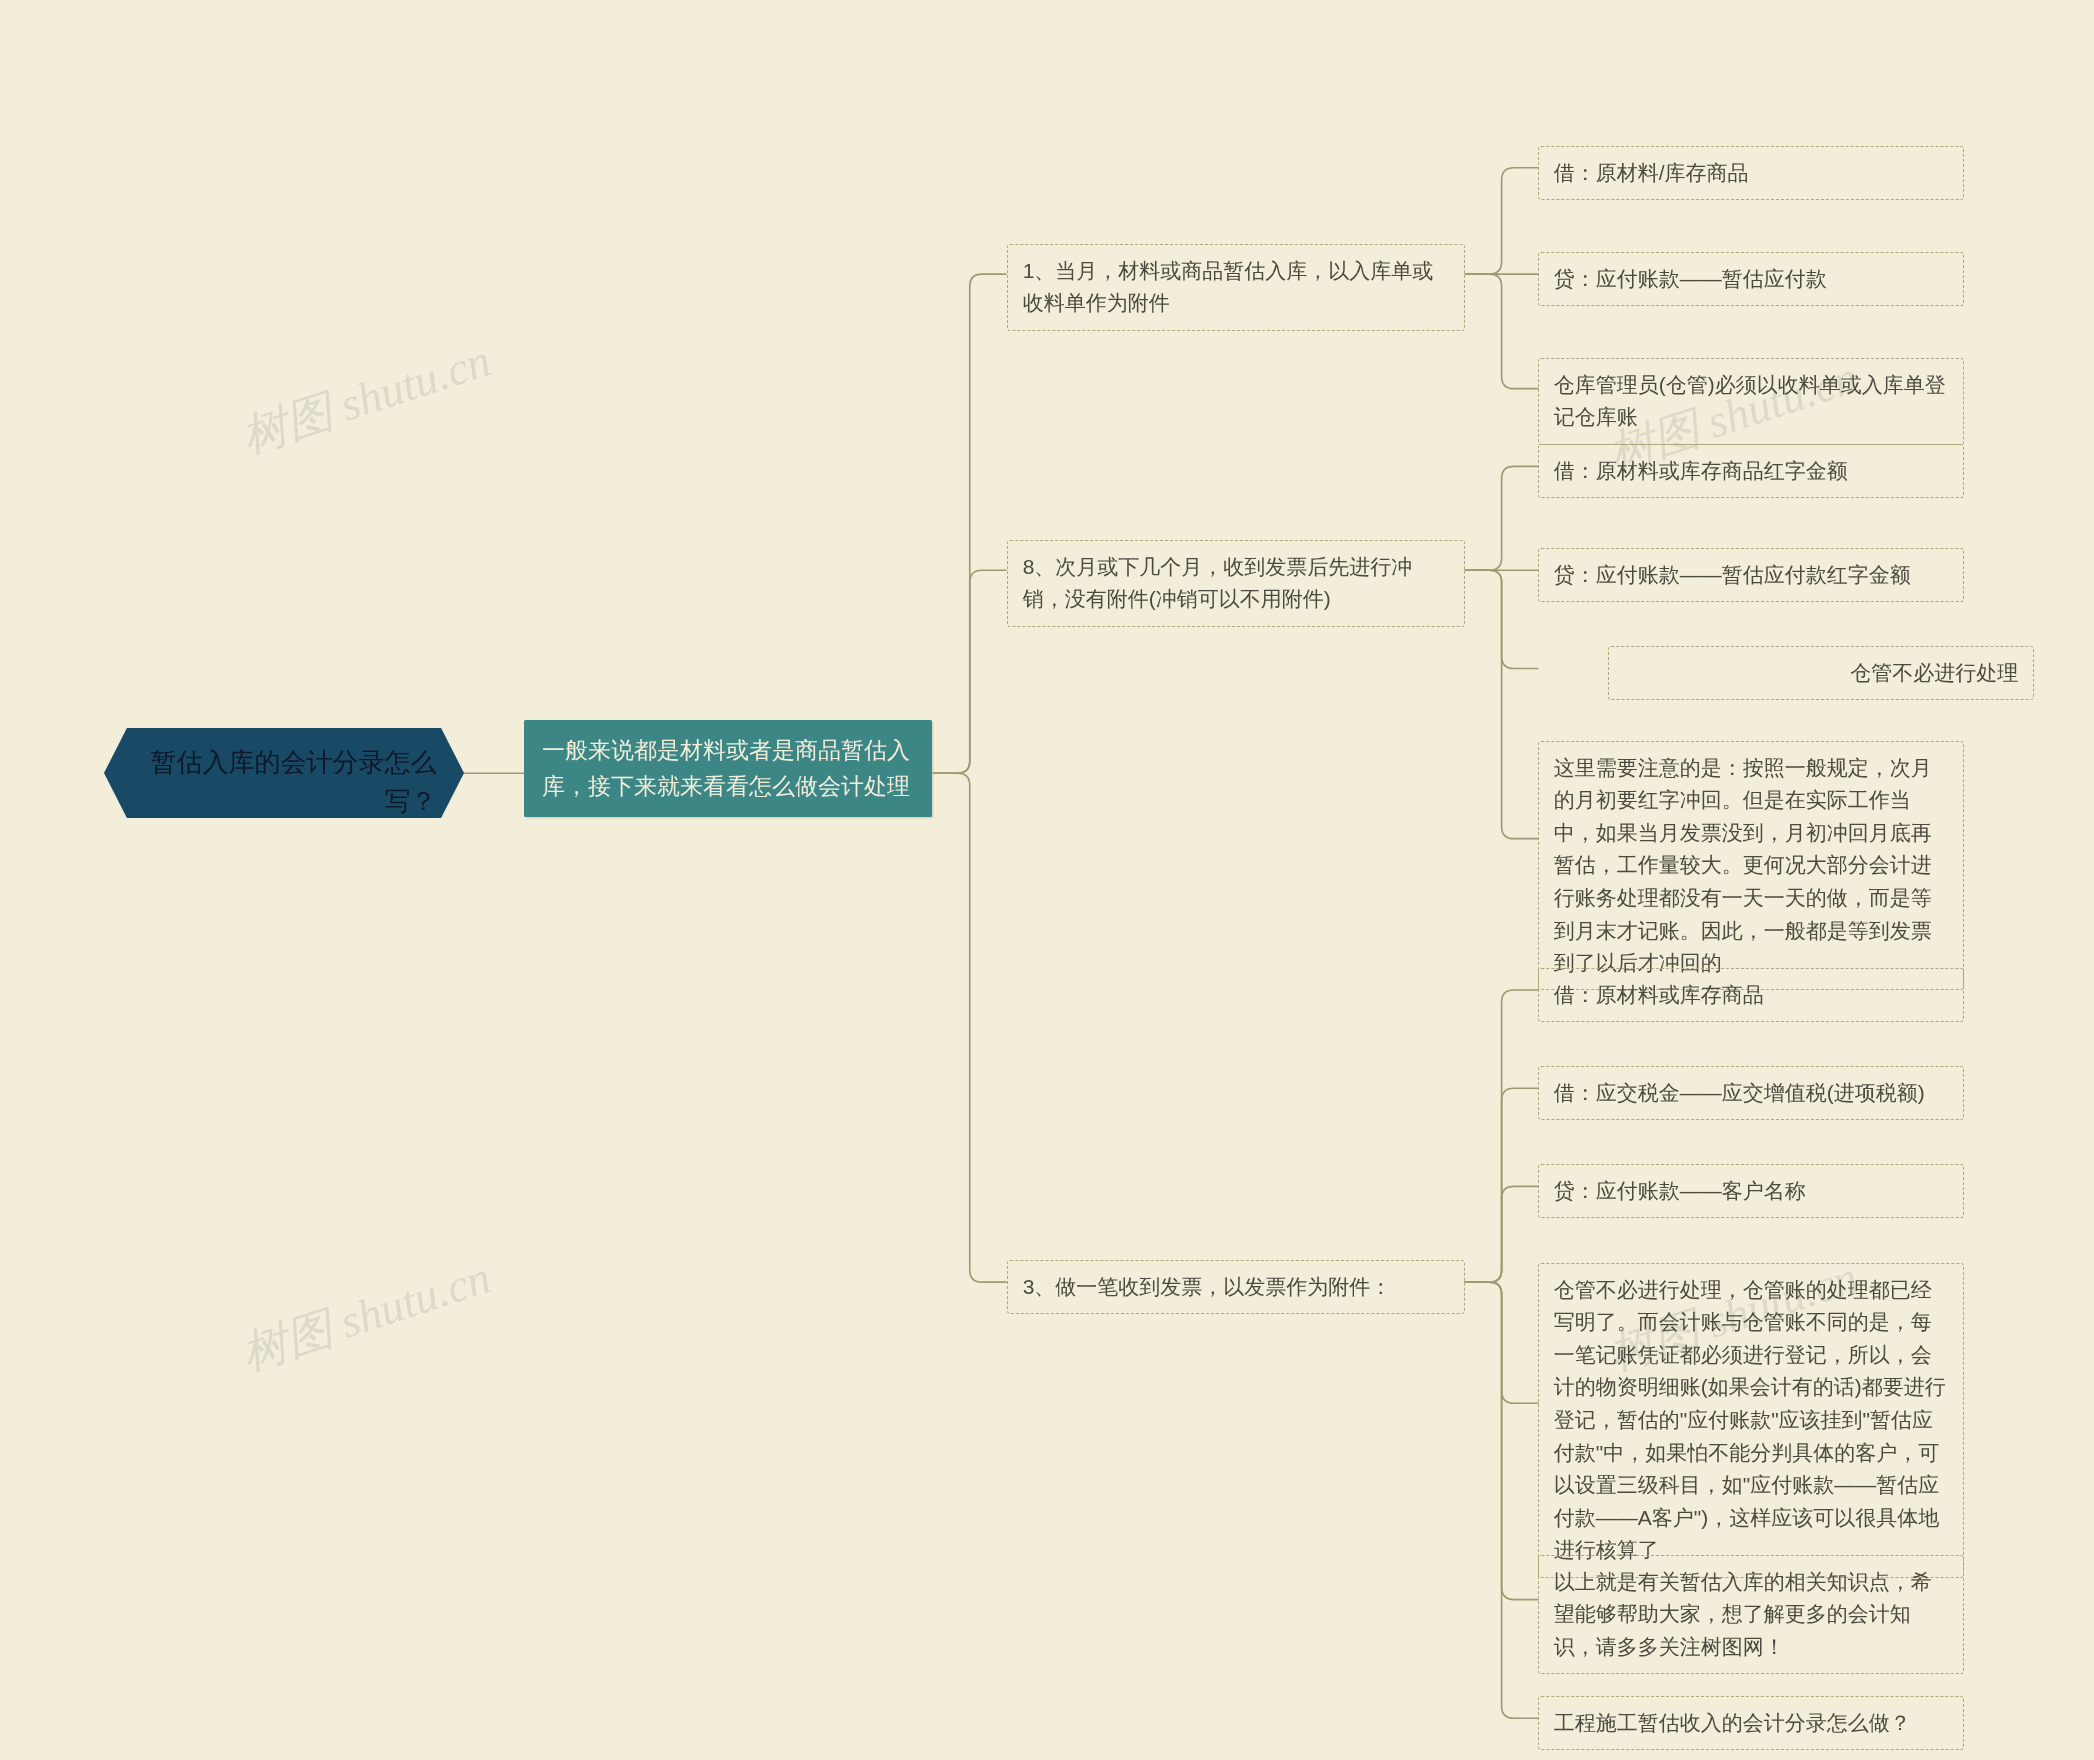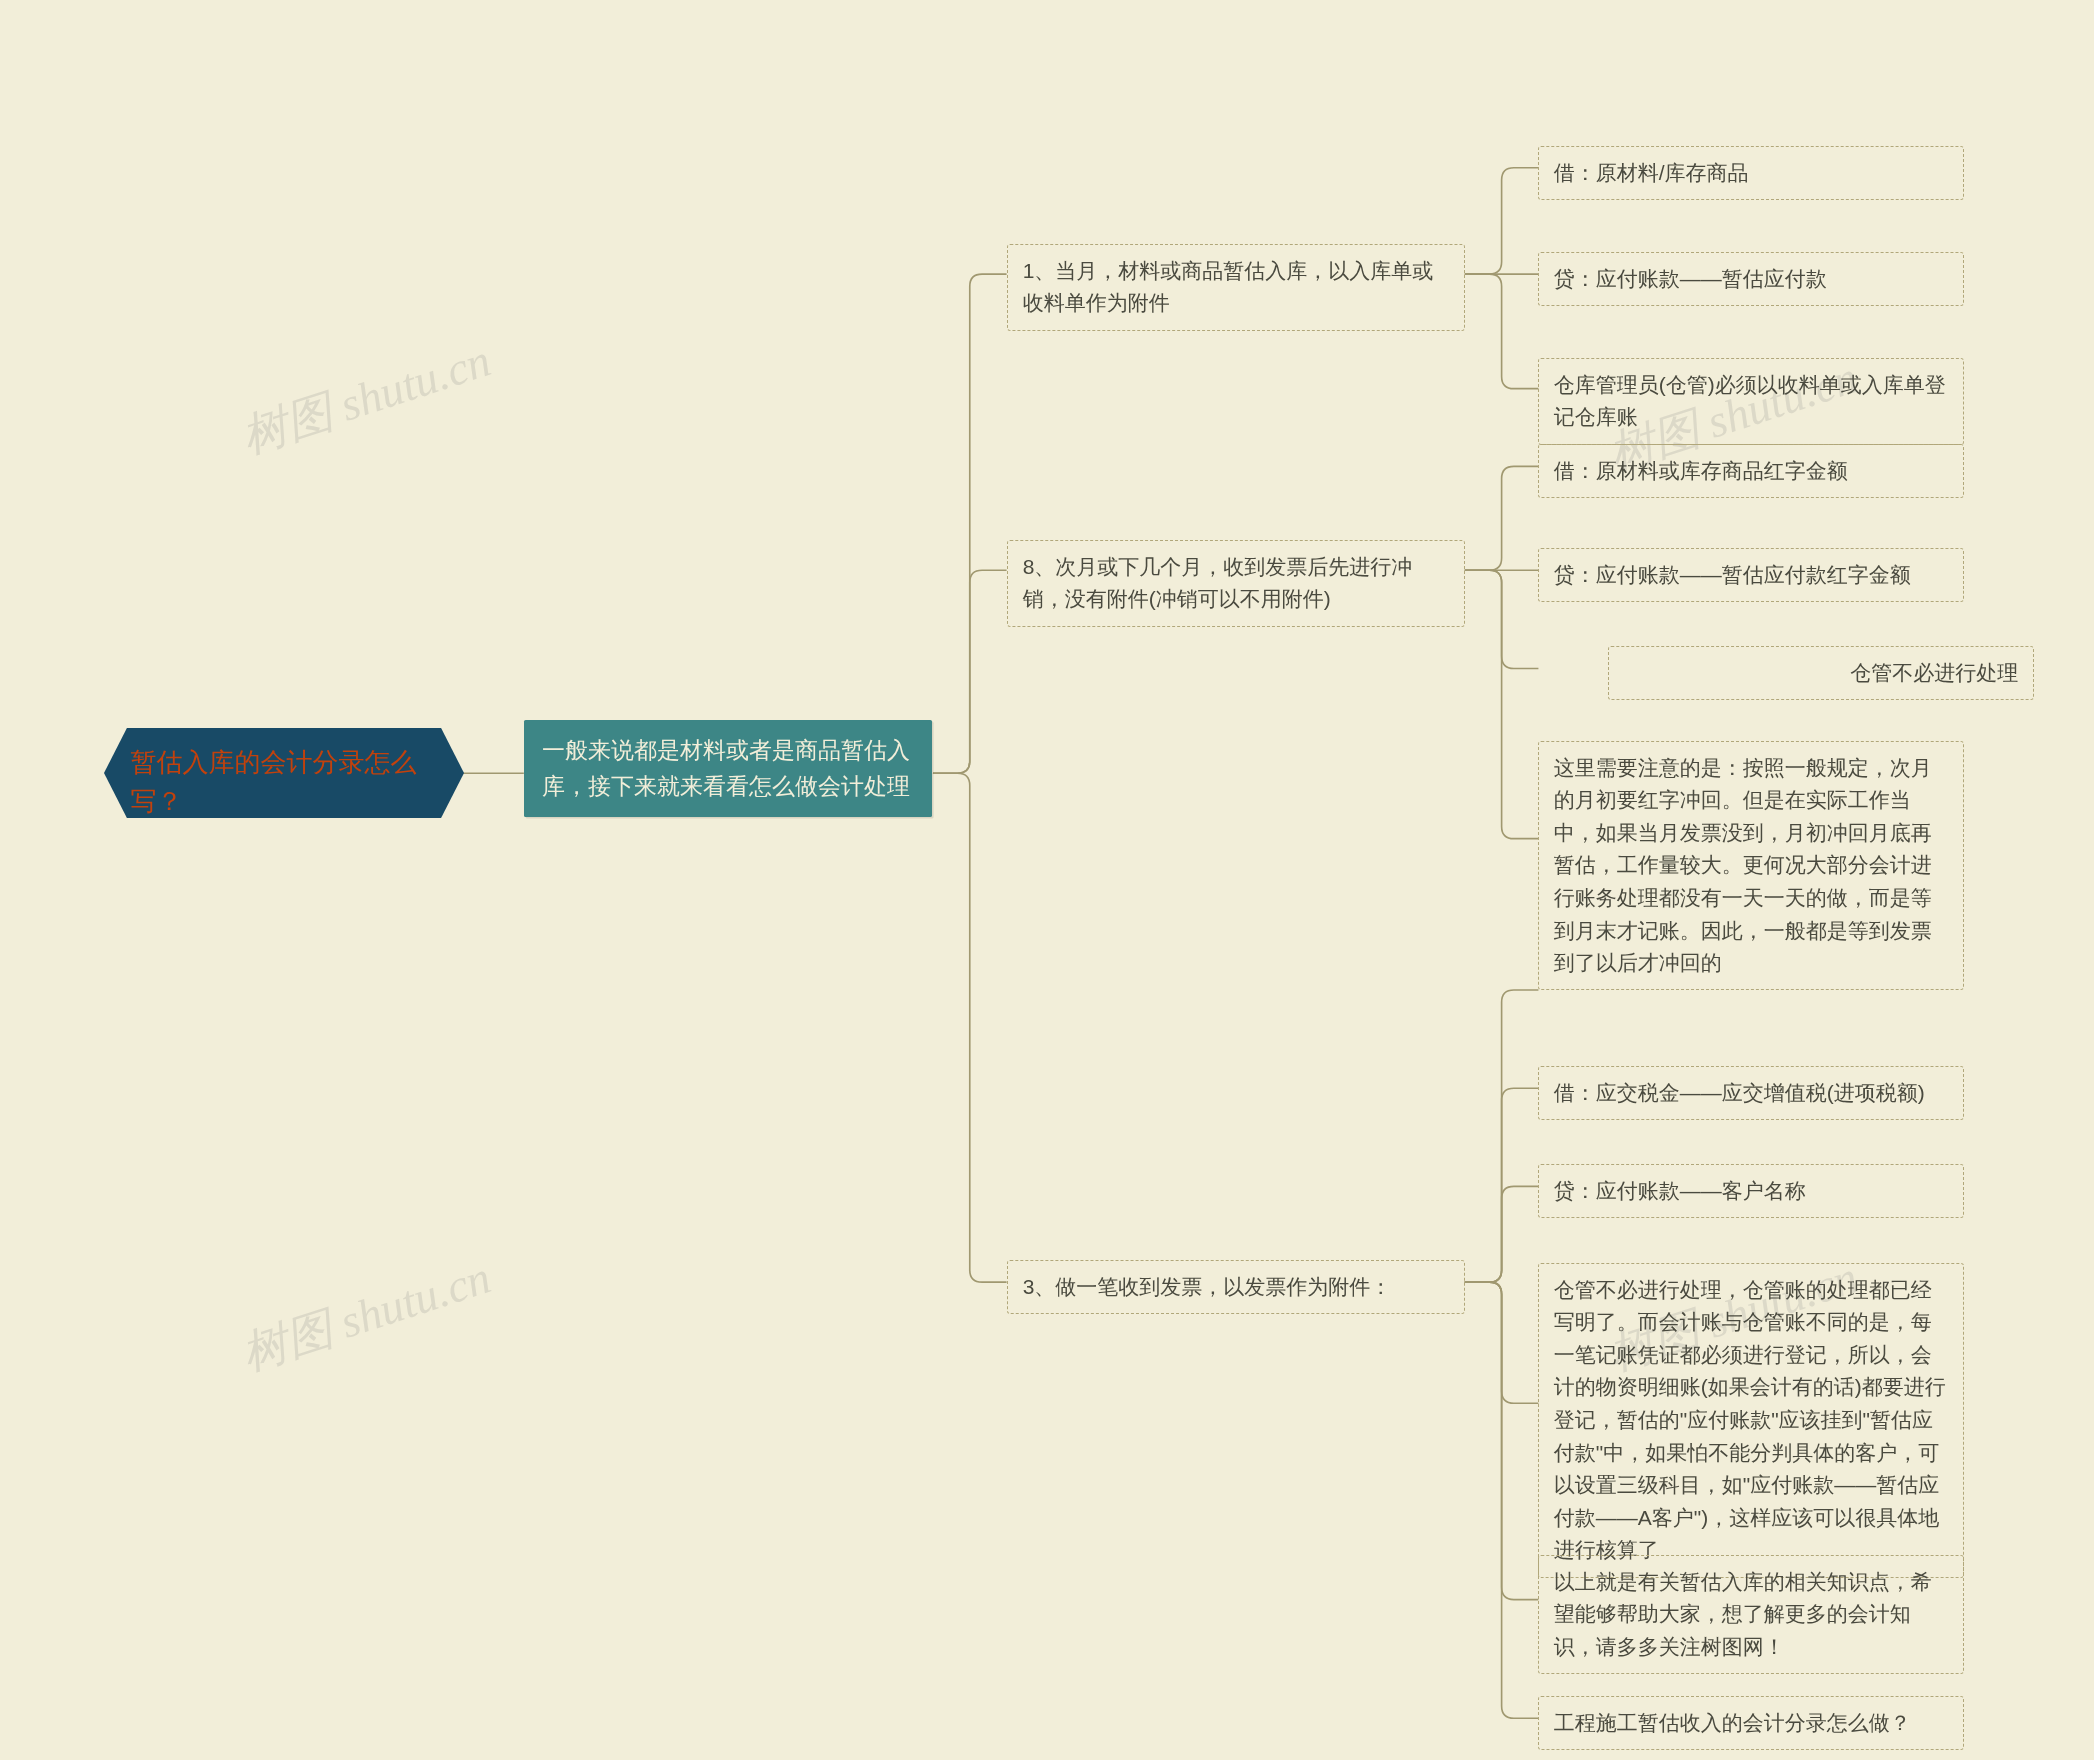--- a/index.html
+++ b/index.html
@@ -23,25 +23,25 @@
     width: 2095px;
     height: 1760px;
     pointer-events: none;
   }
   .node {
     position: absolute;
     box-sizing: border-box;
   }
   .root-node {
     background: #184a66;
-    color: #c2410c;
+    color: #0f172a;
     font-size: 26px;
     padding: 16.4px 24.5px;
     width: 352px;
-    text-align: left;
+    text-align: right;
     line-height: 1.5;
     border-radius: 1.6px;
     box-shadow: 1.6px 1.6px 0 rgba(0,0,0,0.15);
   }
   .root-wrap {
     position: absolute;
     
   }
   .sub-node {
     background: #3d8686;
@@ -154,20 +154,23 @@
   <span>仓管不必进行处理</span>
 </div>
 <div class="node leaf-node w-b" style="left:1538px; top:741px;">
   <span>这里需要注意的是：按照一般规定，次月的月初要红字冲回。但是在实际工作当中，如果当月发票没到，月初冲回月底再暂估，工作量较大。更何况大部分会计进行账务处理都没有一天一天的做，而是等到月末才记账。因此，一般都是等到发票到了以后才冲回的</span>
 </div>
 
 <div class="node leaf-node w-a" style="left:1007px; top:1260px;">
   <span>3、做一笔收到发票，以发票作为附件：</span>
 </div>
 
+<div class="node leaf-node w-b" style="left:1538px; top:968px;">
+  <span>借：原材料或库存商品</span>
+</div>
 <div class="node leaf-node w-b" style="left:1538px; top:1066px;">
   <span>借：应交税金——应交增值税(进项税额)</span>
 </div>
 <div class="node leaf-node w-b" style="left:1538px; top:1164px;">
   <span>贷：应付账款——客户名称</span>
 </div>
 <div class="node leaf-node w-b" style="left:1538px; top:1263px;">
   <span>仓管不必进行处理，仓管账的处理都已经写明了。而会计账与仓管账不同的是，每一笔记账凭证都必须进行登记，所以，会计的物资明细账(如果会计有的话)都要进行登记，暂估的"应付账款"应该挂到"暂估应付款"中，如果怕不能分判具体的客户，可以设置三级科目，如"应付账款——暂估应付款——A客户")，这样应该可以很具体地进行核算了</span>
 </div>
 <div class="node leaf-node w-b" style="left:1538px; top:1555px;">

